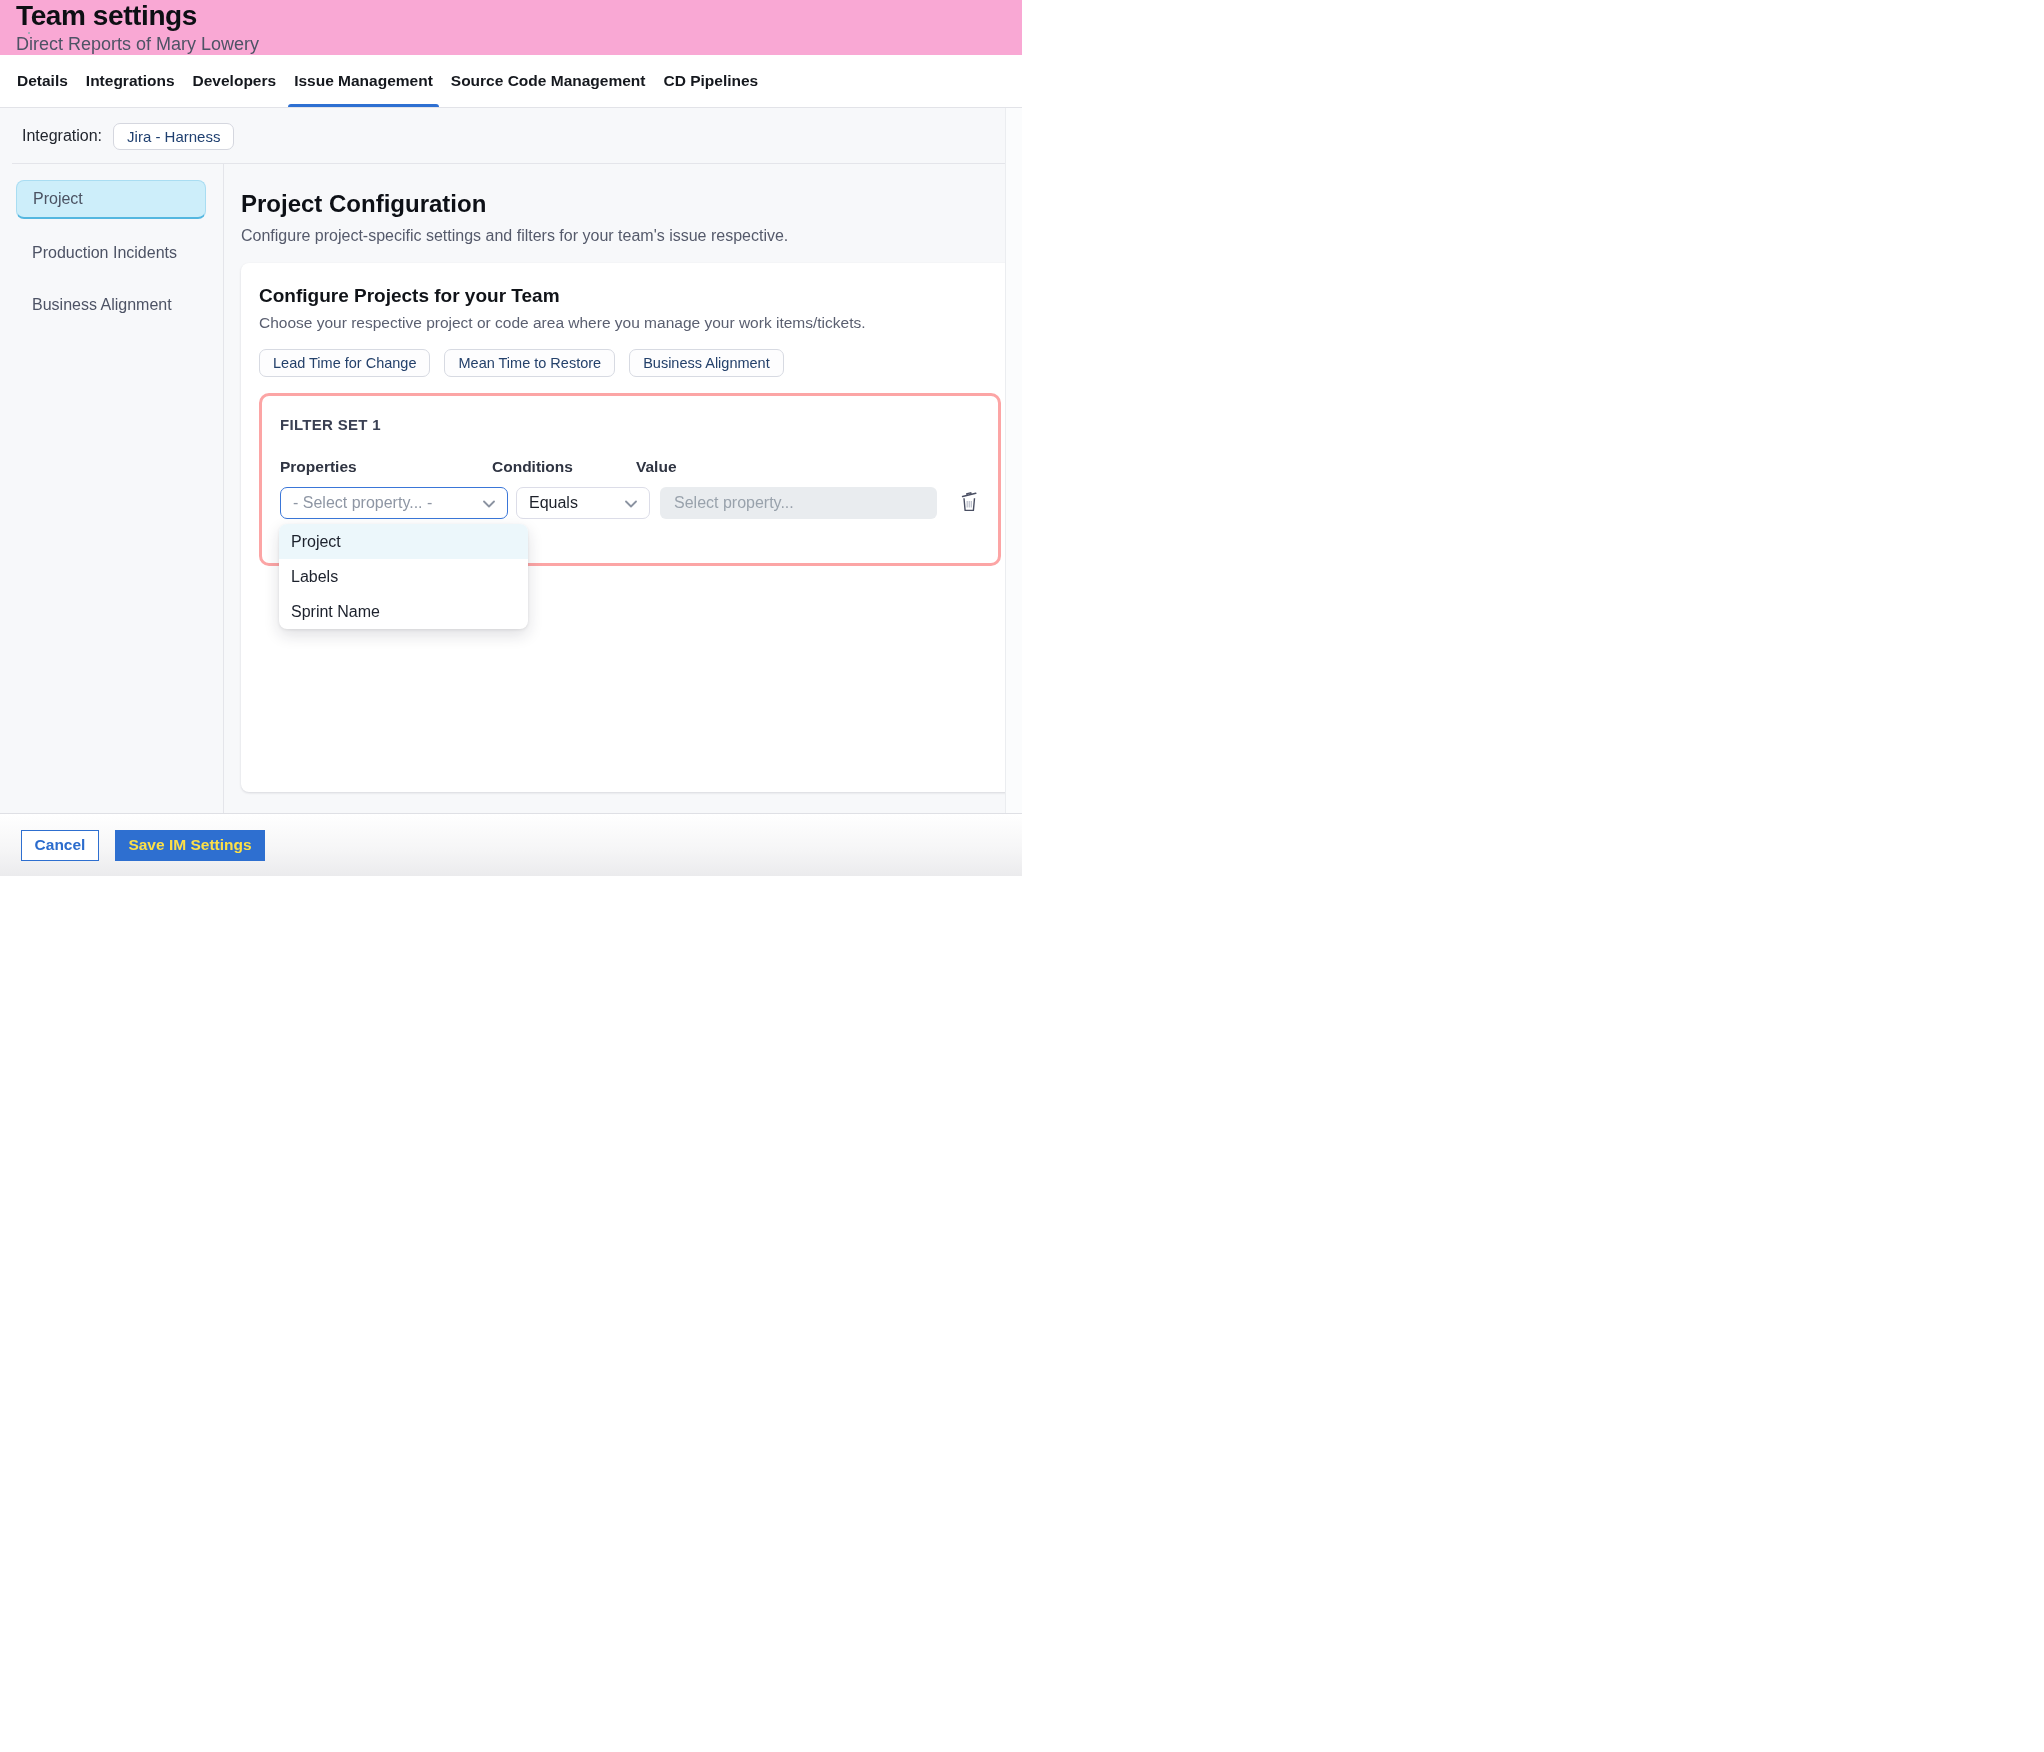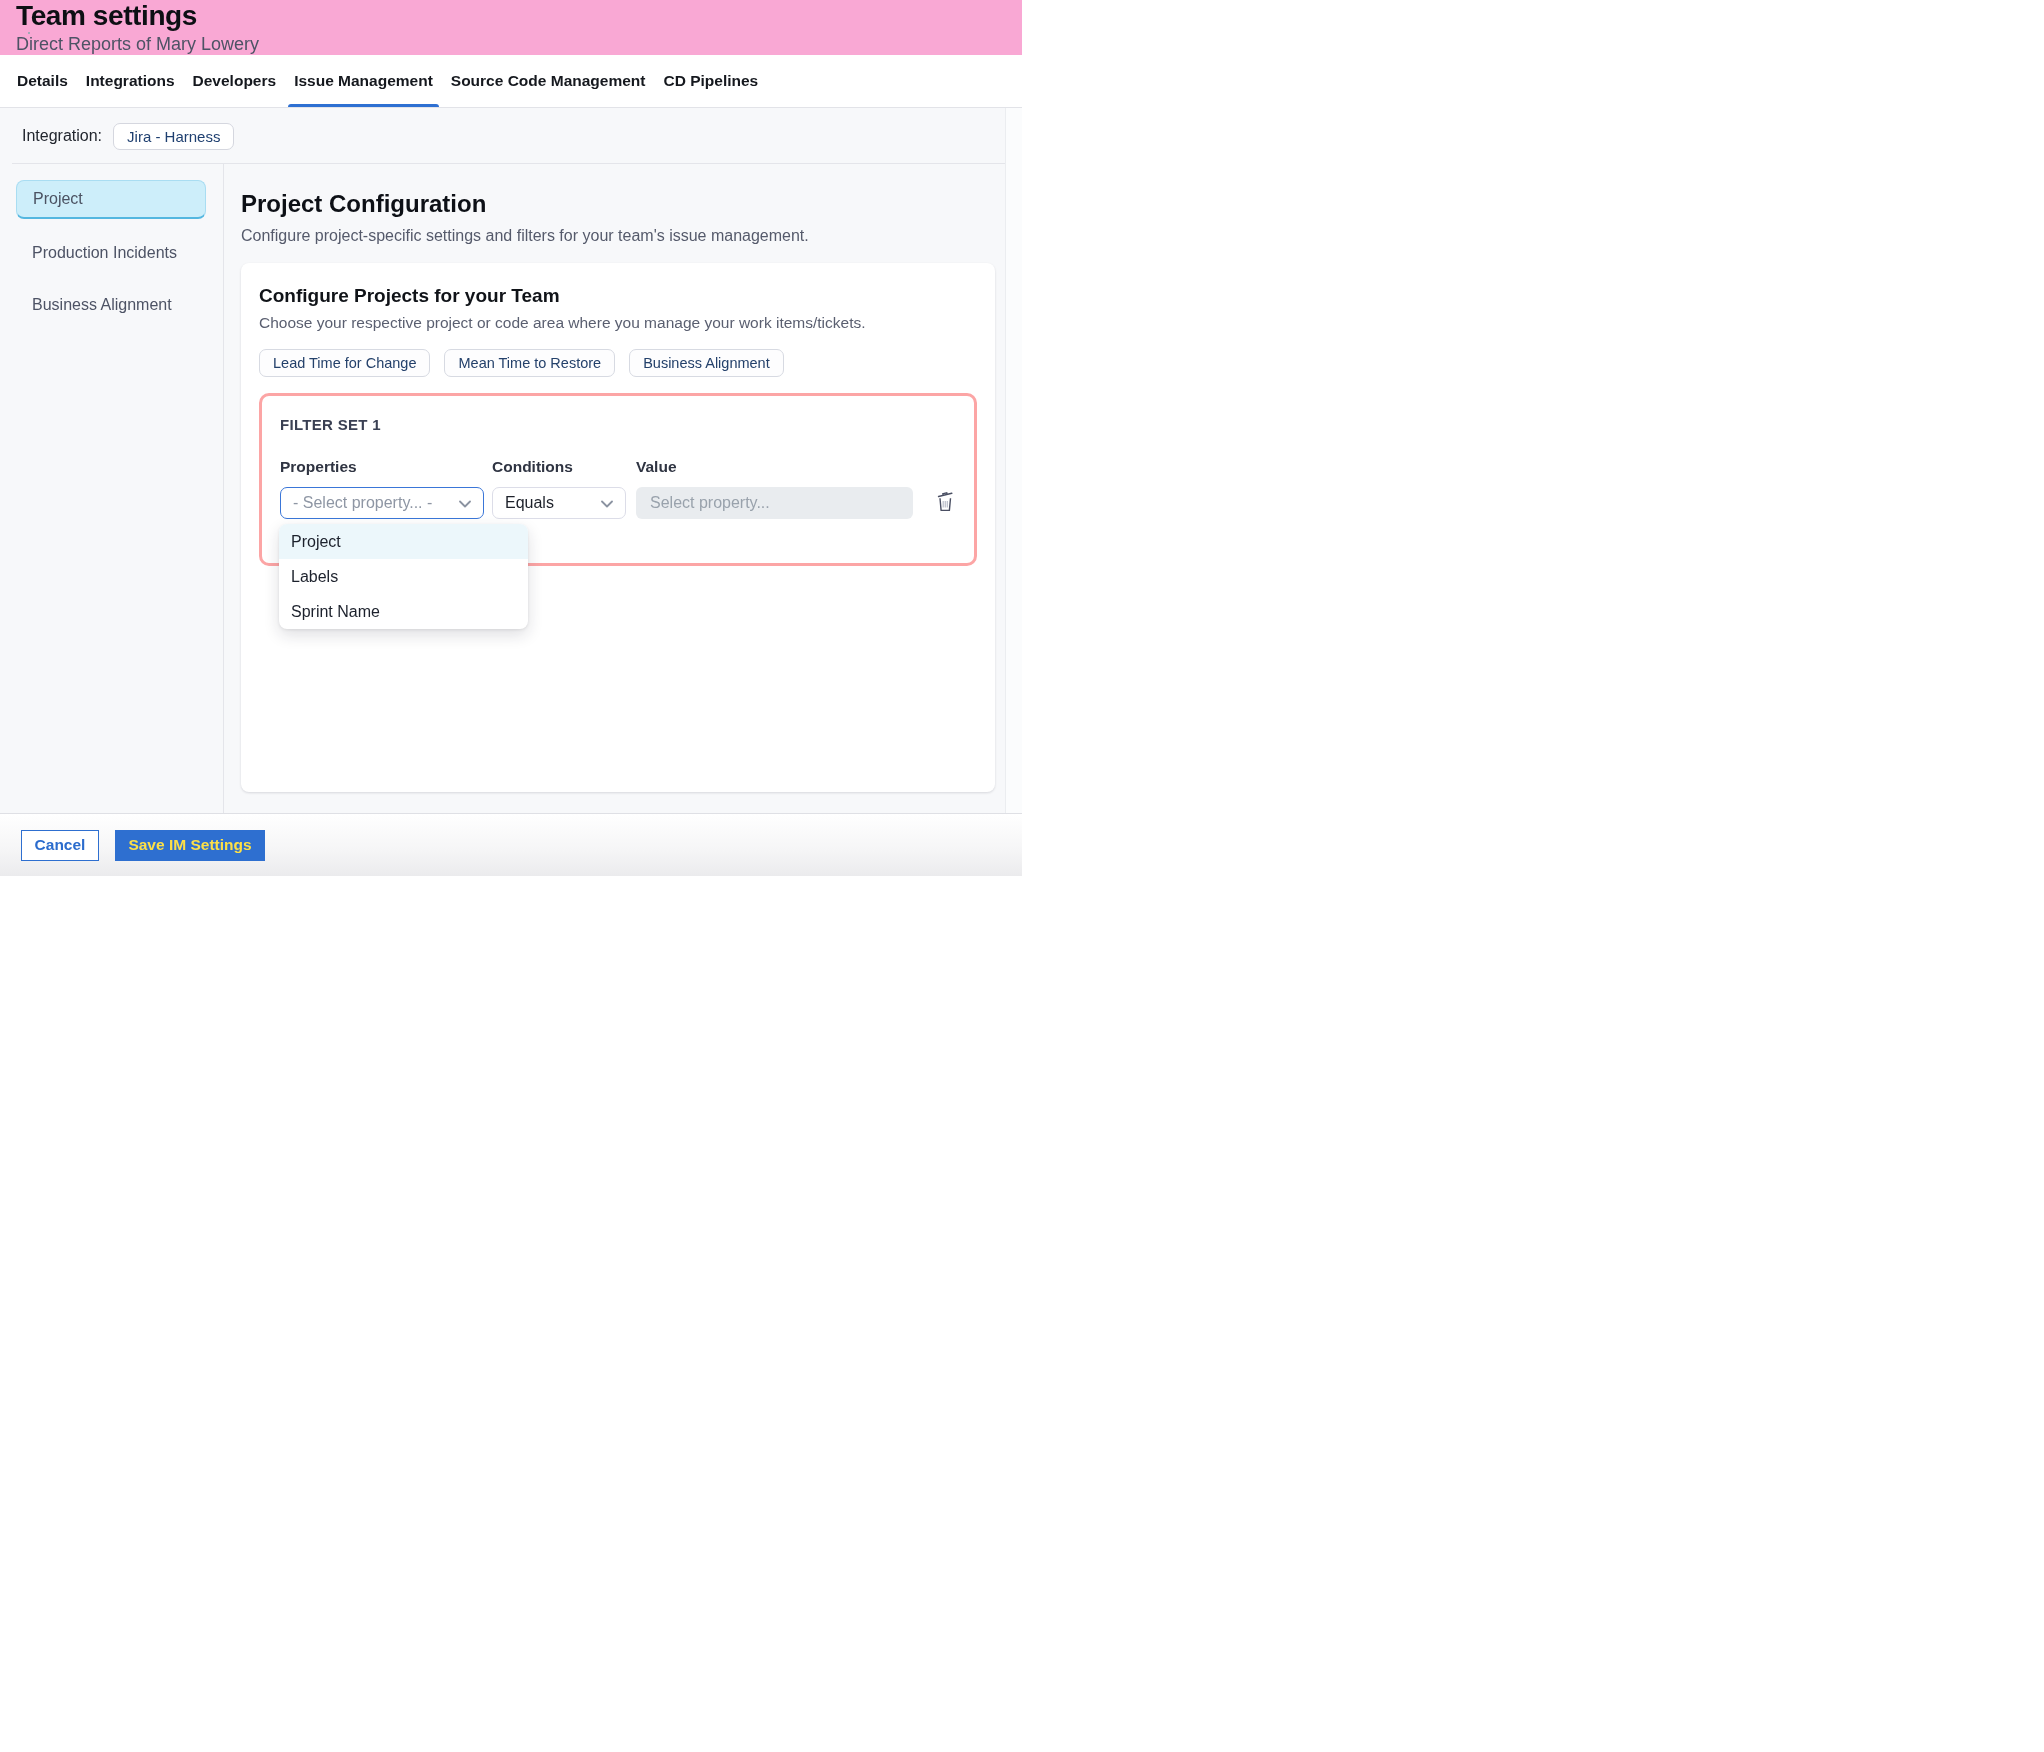--- a/index.html
+++ b/index.html
@@ -43,21 +43,21 @@
   .card-subtitle { margin-top:7px; font-size:15.5px; color:#5a5f70; }
   .chips { display:flex; gap:14px; margin-top:17px; }
   .chip { border:1px solid #d7dae2; border-radius:7px; background:#fdfdfe; padding:5px 13px; font-size:14.5px; color:#24416b; cursor:pointer; white-space:nowrap; }
 
   .filter-box { margin-top:16px; border:3px solid #fca5a5; border-radius:10px; padding:20px 18px; height:173px; position:relative; }
   .filter-title { font-size:15px; font-weight:700; color:#3a4053; letter-spacing:.3px; }
   .filter-labels { display:flex; margin-top:25px; font-size:15.5px; font-weight:700; color:#2f3442; }
   .fl-1 { width:212px; } .fl-2 { width:144px; } .fl-3 { flex:1; }
   .filter-controls { display:flex; margin-top:11px; align-items:center; }
   .select { height:32px; border-radius:7px; display:flex; align-items:center; justify-content:space-between; padding:0 12px; background:#fff; cursor:pointer; font-size:16px; }
-  .select-property { width:204px; border:1.5px solid #3a76d8; color:#8e96a4; margin-right:8px; }
+  .select-property { width:228px; border:1.5px solid #3a76d8; color:#8e96a4; margin-right:8px; }
   .select-condition { width:134px; border:1px solid #dcdde8; color:#1d212a; margin-right:10px; }
   .value-input { width:277px; height:32px; border:none; outline:none; background:#e9ecef; border-radius:6px; padding:0 14px; font-size:16px; color:#30343c; font-family:"Liberation Sans", sans-serif; }
   .value-input::placeholder { color:#99a2ac; opacity:1; }
   .trash-btn { margin-left:22px; background:none; border:none; cursor:pointer; display:flex; align-items:center; padding:0; }
 
   .dropdown { position:absolute; left:17px; top:128px; width:249px; background:#fff; border-radius:8px; box-shadow:0 6px 16px rgba(25,30,50,.14), 0 1px 3px rgba(0,0,0,.08); z-index:5; overflow:hidden; }
   .dd-option { height:35px; display:flex; align-items:center; padding-left:12px; font-size:16px; color:#1c212c; cursor:pointer; }
   .dd-option.highlighted { background:#ecf7fb; }
 
   
@@ -108,21 +108,21 @@
 
     <div class="sidebar">
 
     <div class="side-item selected"><span>Project</span></div>
         <div class="side-item"><span>Production Incidents</span></div>
         <div class="side-item"><span>Business Alignment</span></div>
       </div>
 
     <div class="main">
       <div class="main-title">Project Configuration</div>
-      <div class="main-desc">Configure project-specific settings and filters for your team's issue management.</div>
+      <div class="main-desc">Configure project-specific settings and filters for your team's issue respective.</div>
 
       <div class="card">
         <div class="card-title">Configure Projects for your Team</div>
         <div class="card-subtitle">Choose your respective project or code area where you manage your work items/tickets.</div>
 
         <div class="chips">
 
         <div class="chip"><span>Lead Time for Change</span></div>
             <div class="chip"><span>Mean Time to Restore</span></div>
             <div class="chip"><span>Business Alignment</span></div>

